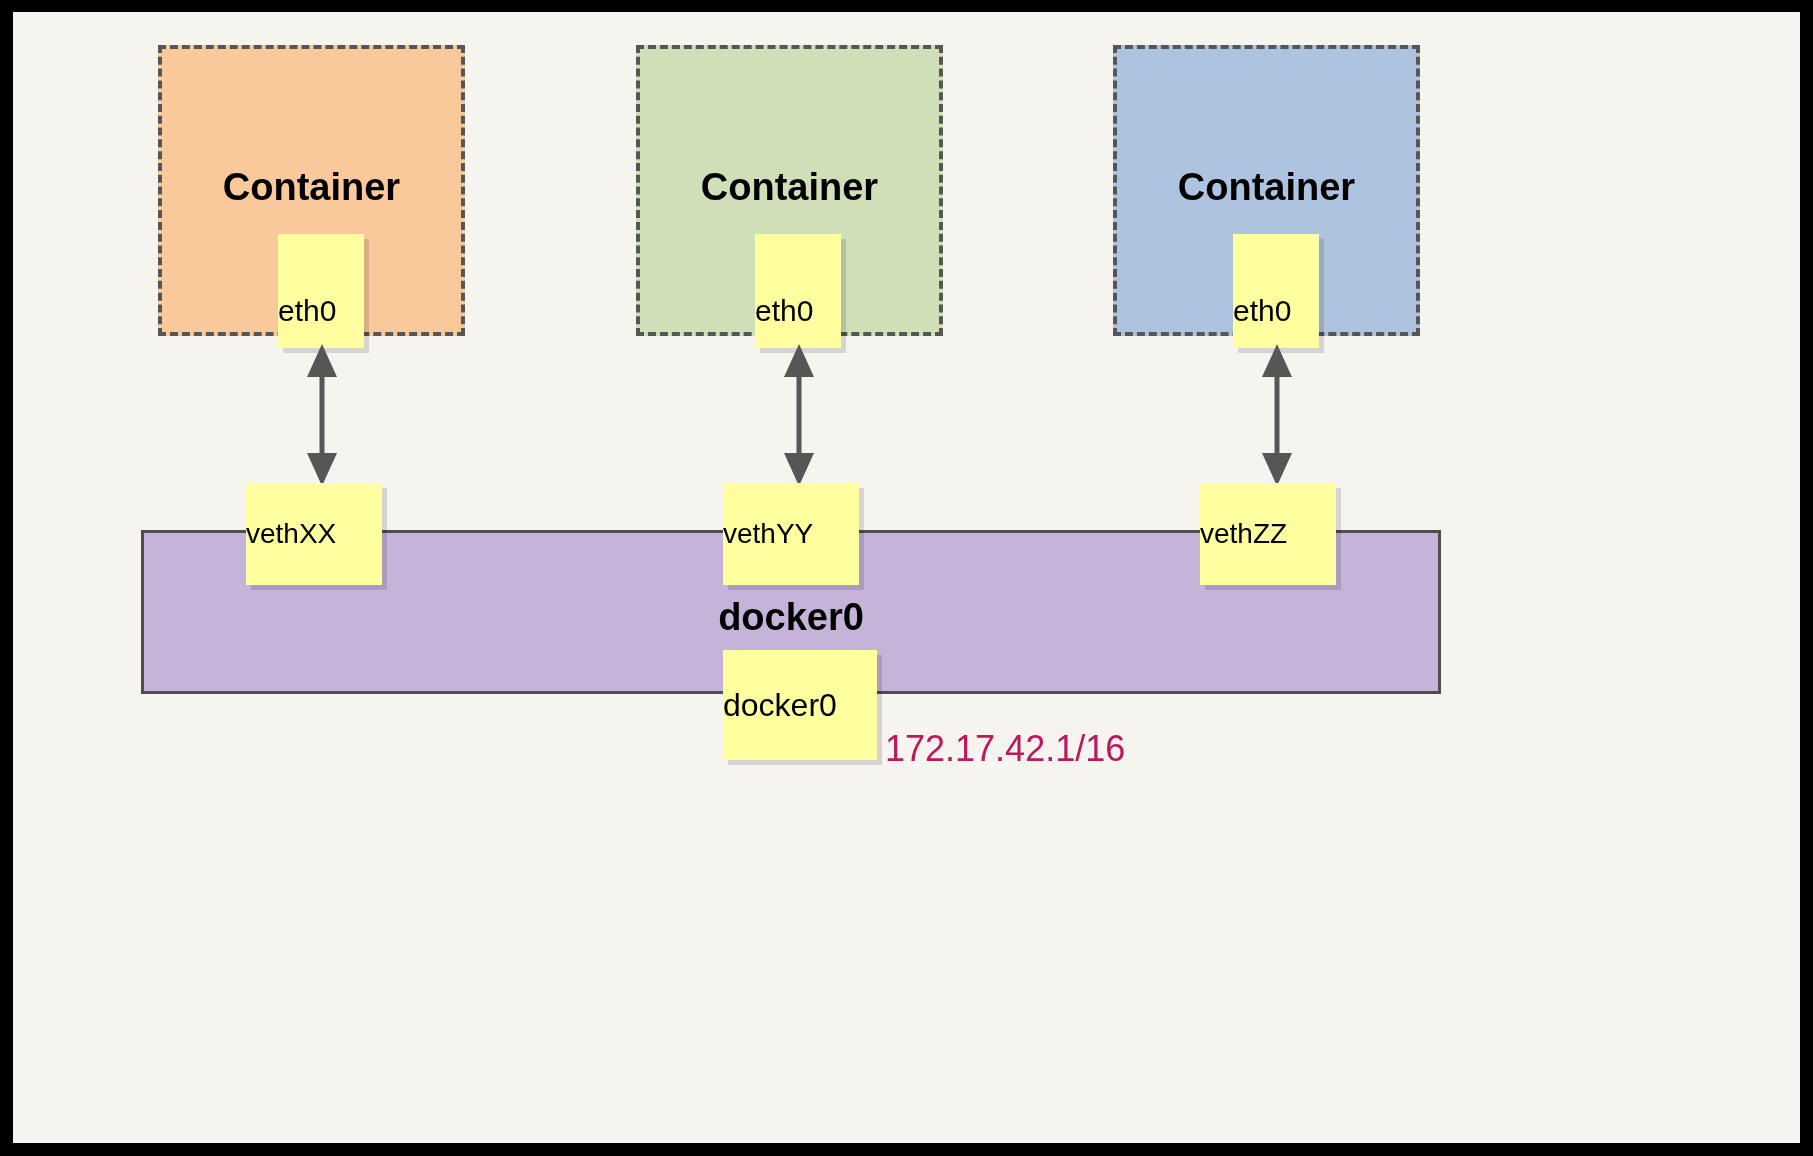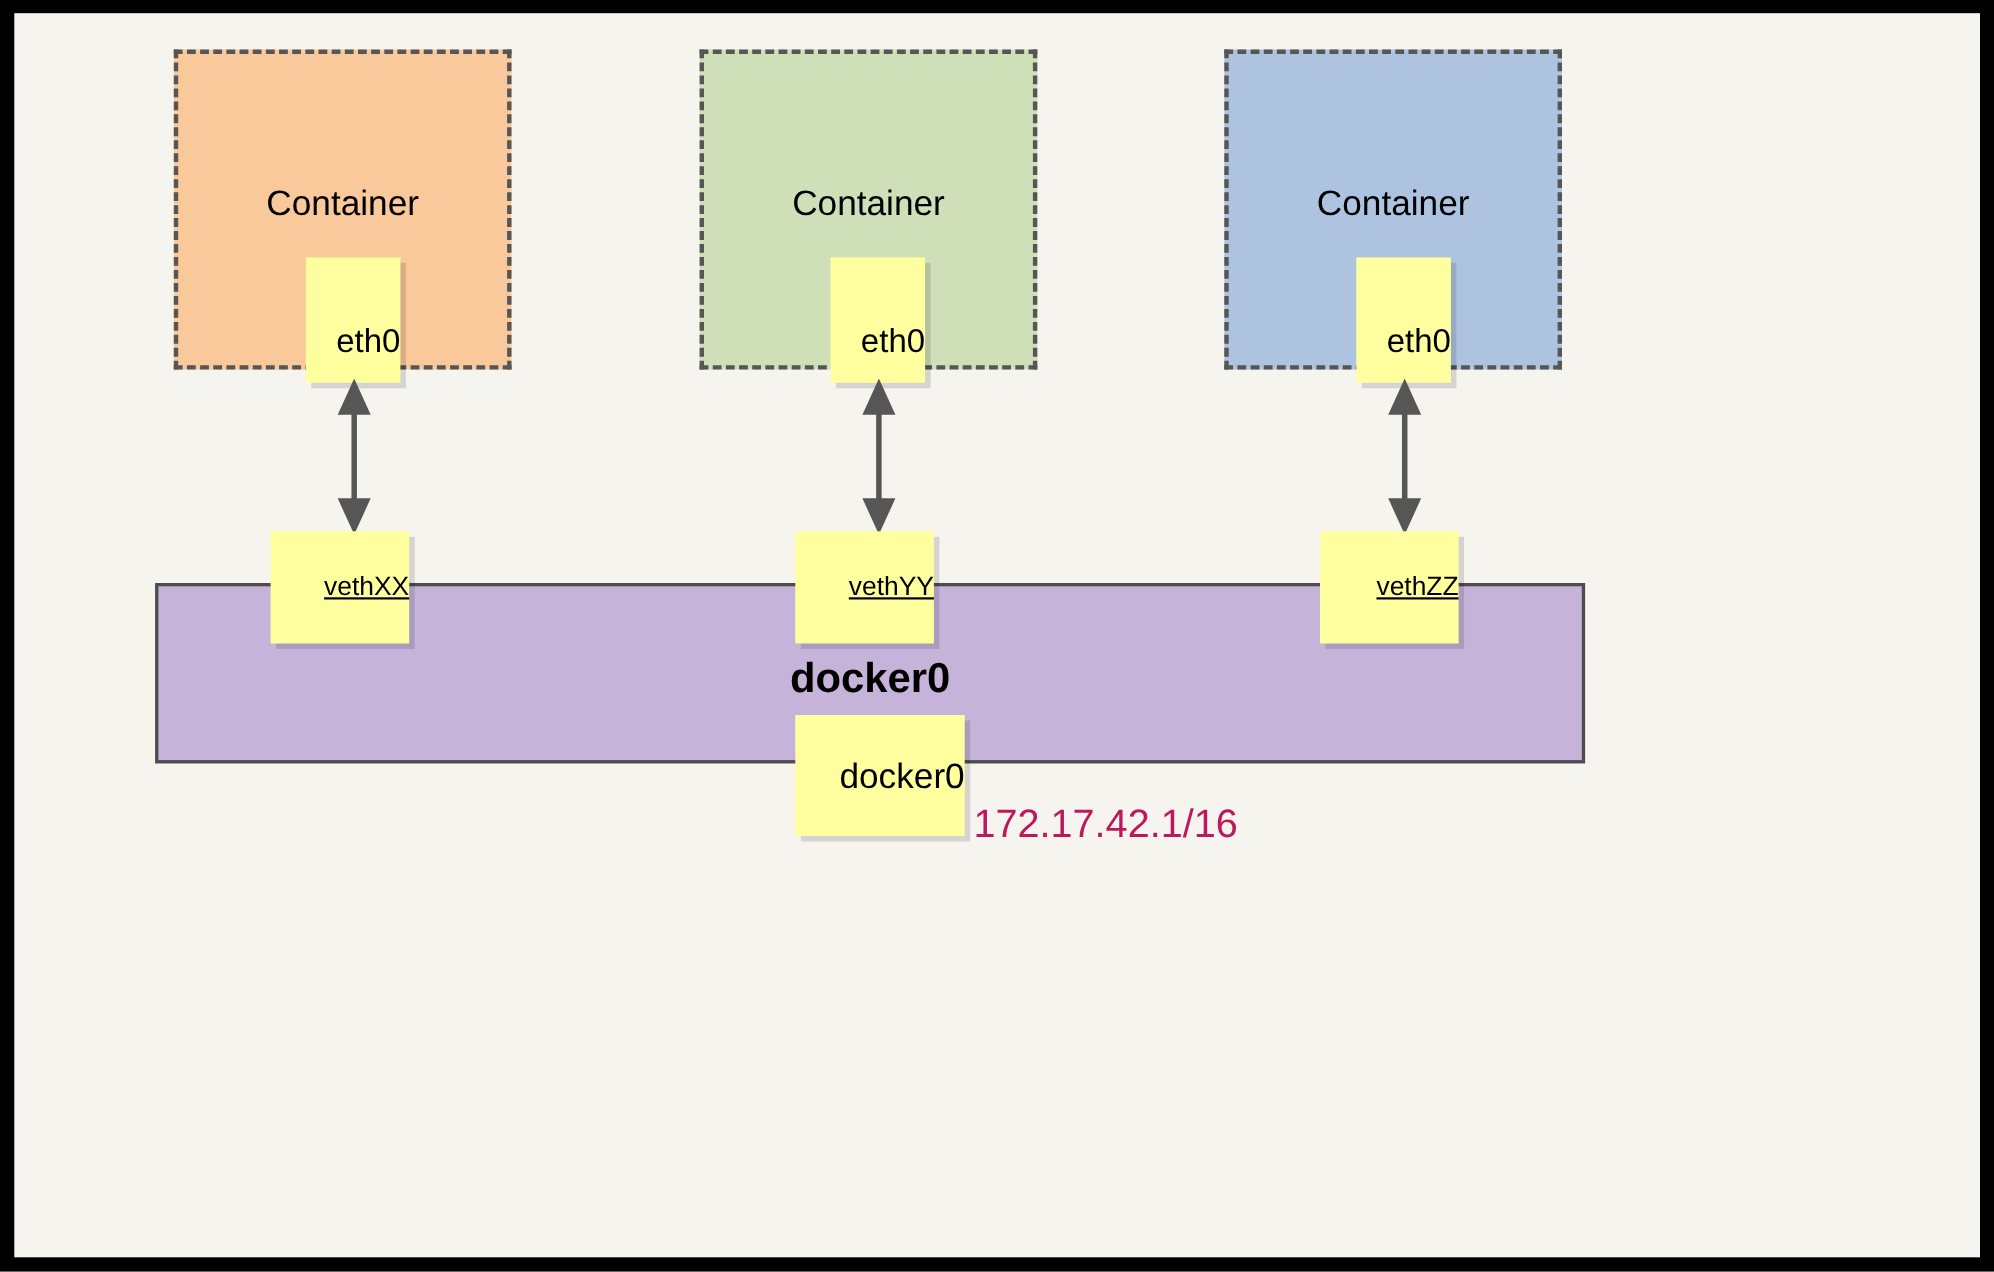--- a/index.html
+++ b/index.html
@@ -45,56 +45,55 @@
   .container-box.c0 { left: 145px; background: #f9c89b; }
   .container-box.c1 { left: 623px; background: #cfdfb8; }
   .container-box.c2 { left: 1100px; background: #aec3e0; }
 
   .container-title {
     position: absolute;
     left: 0;
     right: 0;
     top: 117px;
     text-align: center;
-    font-size: 32px;
-    font-weight: normal;
+    font-size: 38px;
+    font-weight: bold;
     color: #000000;
     letter-spacing: 0px;
   }
 
   
   .note {
     position: absolute;
     box-sizing: border-box;
     background: #ffffa0;
     box-shadow: 5px 5px 0 0 rgba(0,0,0,0.13);
     display: flex;
     align-items: center;
-    justify-content: flex-end;
+    justify-content: flex-start;
     color: #000000;
     font-size: 30px;
     font-family: "Liberation Sans", sans-serif;
   }
 
   .note.eth {
     width: 86px;
     height: 114px;
     top: 222px;
   }
   .note.eth .note-label { padding-top: 40px; }
   .note.eth0-0 { left: 265px; }
   .note.eth0-1 { left: 742px; }
   .note.eth0-2 { left: 1220px; }
 
   .note.veth {
-    width: 126px;
+    width: 136px;
     height: 102px;
     top: 471px;
-    font-size: 24px;
-    text-decoration: underline;
+    font-size: 28px;
   }
   .note.veth0 { left: 233px; }
   .note.veth1 { left: 710px; }
   .note.veth2 { left: 1187px; }
 
   .note.dockerbox {
     left: 710px;
     top: 638px;
     width: 154px;
     height: 110px;

